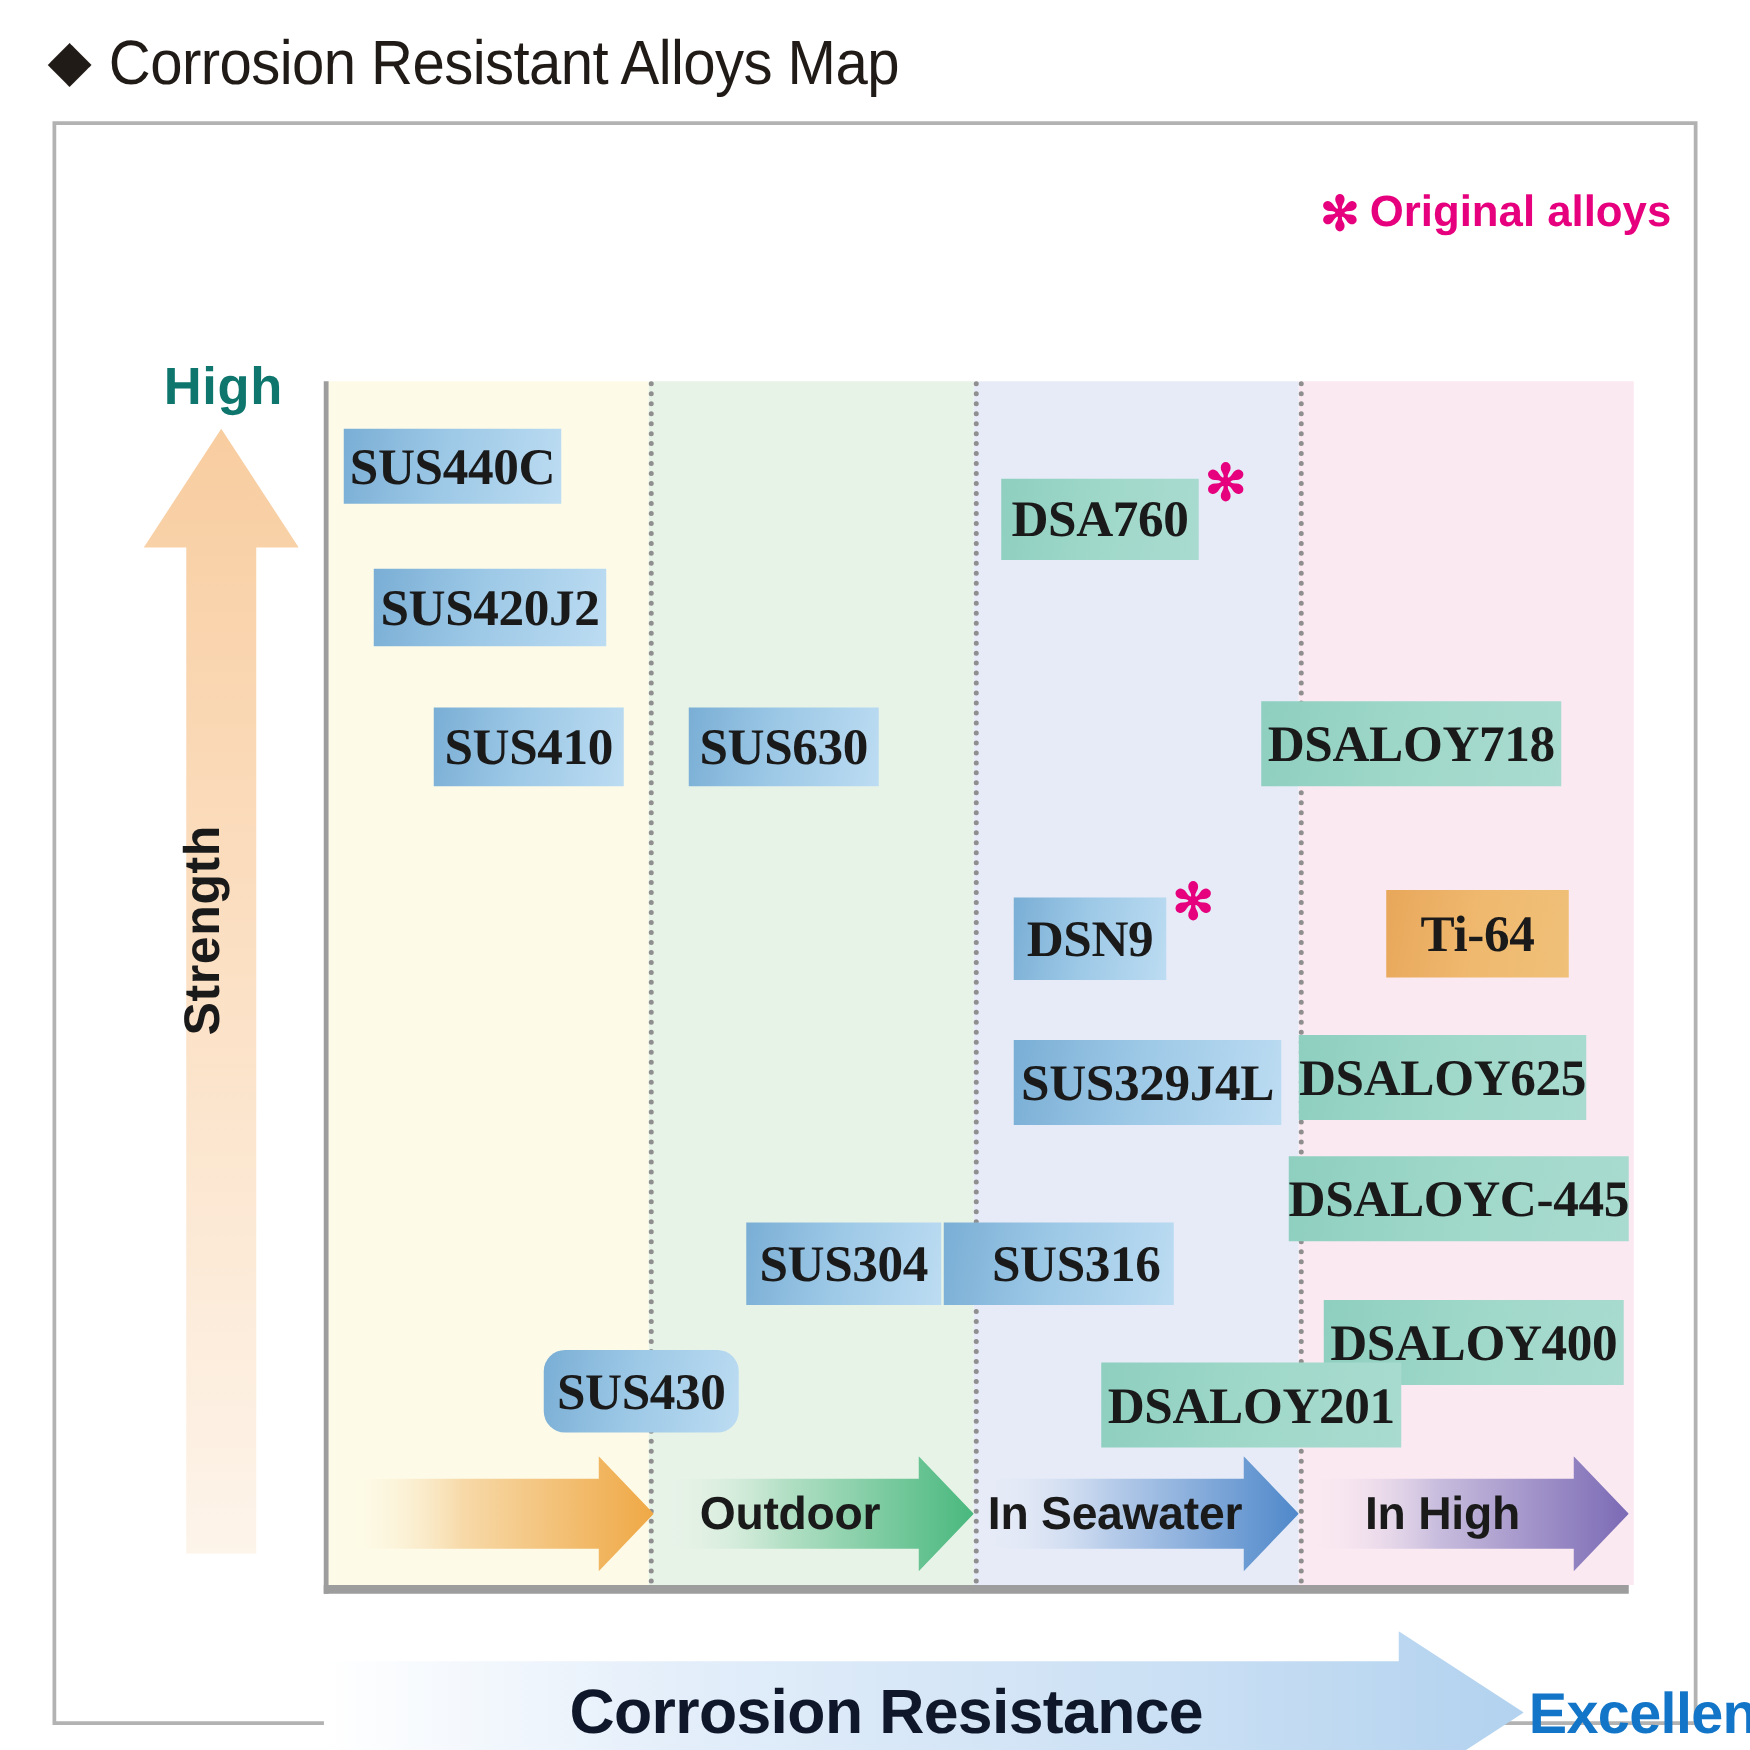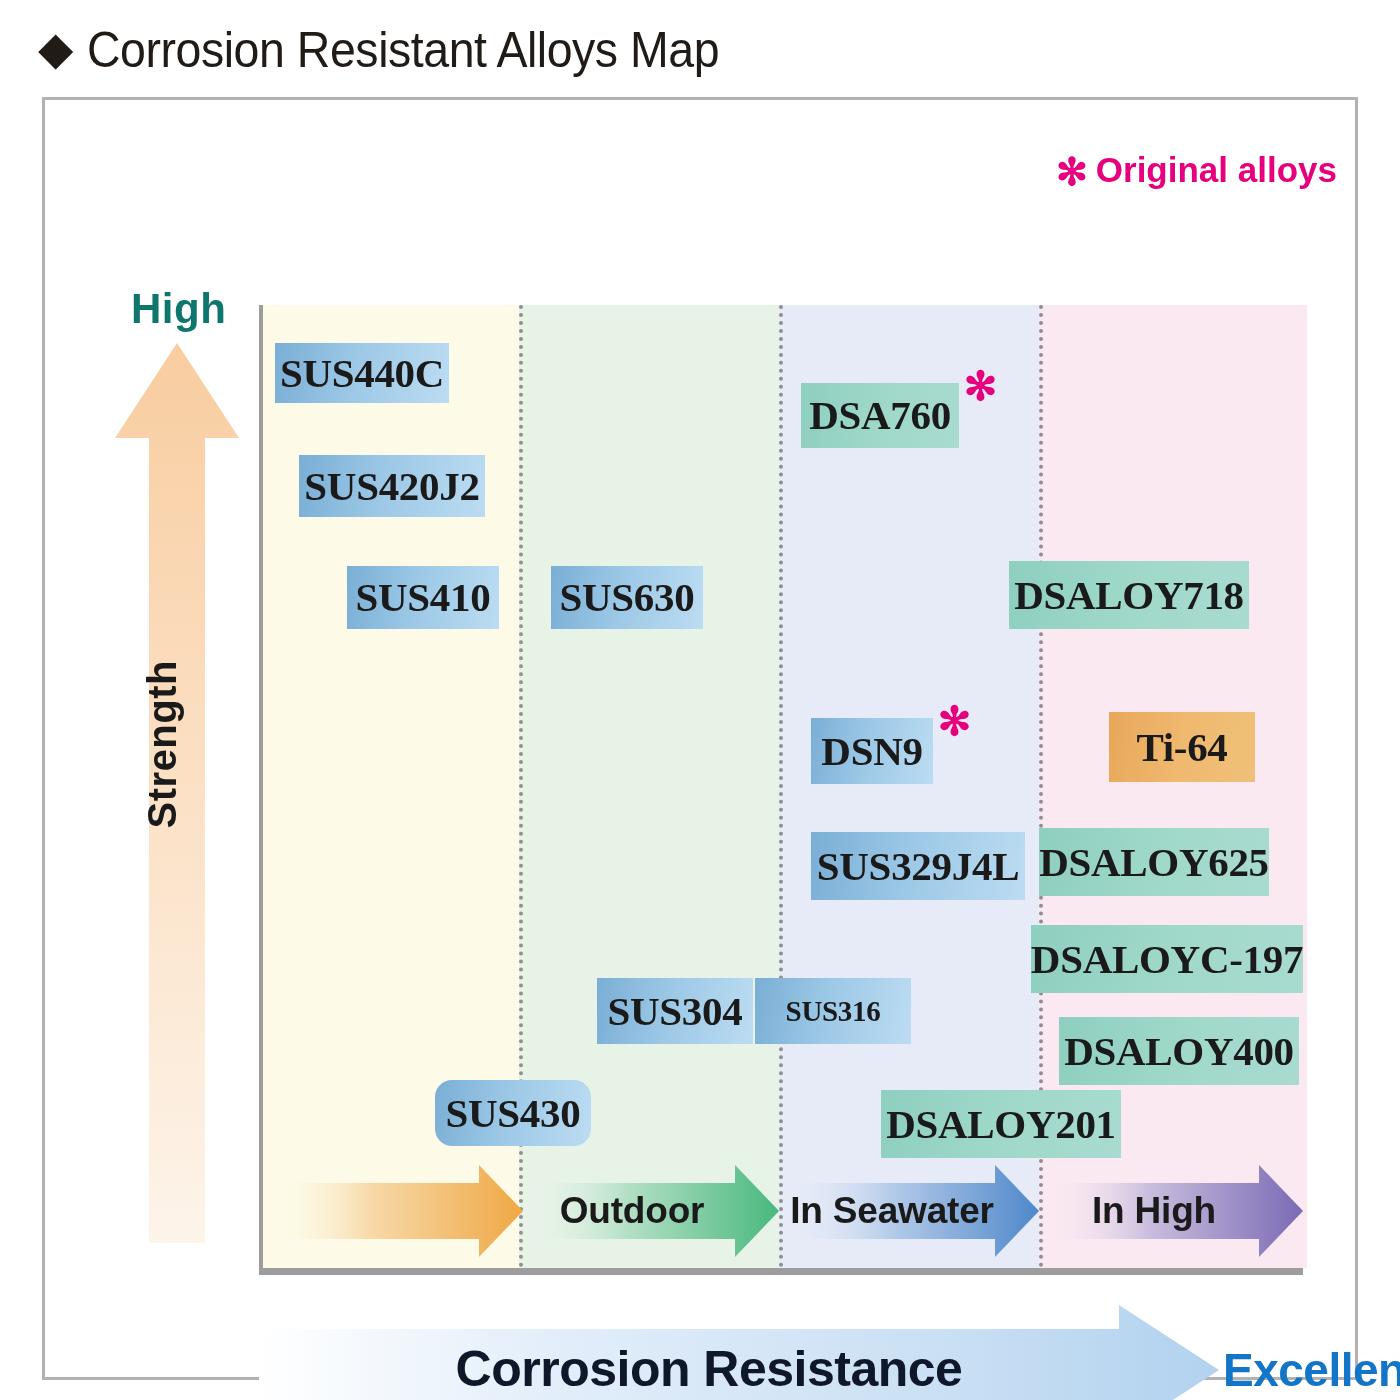--- a/index.html
+++ b/index.html
@@ -282,29 +282,29 @@
         <div class="chip orange" style="left: 846px; top: 407px; width: 146px; height: 70px; font-size: 41px;">
           <span>Ti-64</span>
         </div>
         <div class="chip blue" style="left: 548px; top: 527px; width: 214px; height: 68px; font-size: 41px;">
           <span>SUS329J4L</span>
         </div>
         <div class="chip teal" style="left: 776px; top: 523px; width: 230px; height: 68px; font-size: 41px;">
           <span>DSALOY625</span>
         </div>
         <div class="chip teal" style="left: 768px; top: 620px; width: 272px; height: 68px; font-size: 41px;">
-          <span>DSALOYC-197</span>
+          <span>DSALOYC-445</span>
         </div>
         <div class="chip blue" style="left: 334px; top: 673px; width: 156px; height: 66px; font-size: 41px;">
           <span>SUS304</span>
         </div>
-        <div class="chip blue" style="left: 492px; top: 673px; width: 156px; height: 66px; font-size: 29px;">
+        <div class="chip blue" style="left: 492px; top: 673px; width: 156px; height: 66px; font-size: 41px; padding-left: 28px;">
           <span>SUS316</span>
         </div>
-        <div class="chip teal" style="left: 796px; top: 712px; width: 240px; height: 68px; font-size: 41px;">
+        <div class="chip teal" style="left: 796px; top: 735px; width: 240px; height: 68px; font-size: 41px;">
           <span>DSALOY400</span>
         </div>
         <div class="chip blue" style="left: 172px; top: 775px; width: 156px; height: 66px; font-size: 41px; border-radius: 17px;">
           <span>SUS430</span>
         </div>
         <div class="chip teal" style="left: 618px; top: 785px; width: 240px; height: 68px; font-size: 41px;">
           <span>DSALOY201</span>
         </div>
       </div>
 

